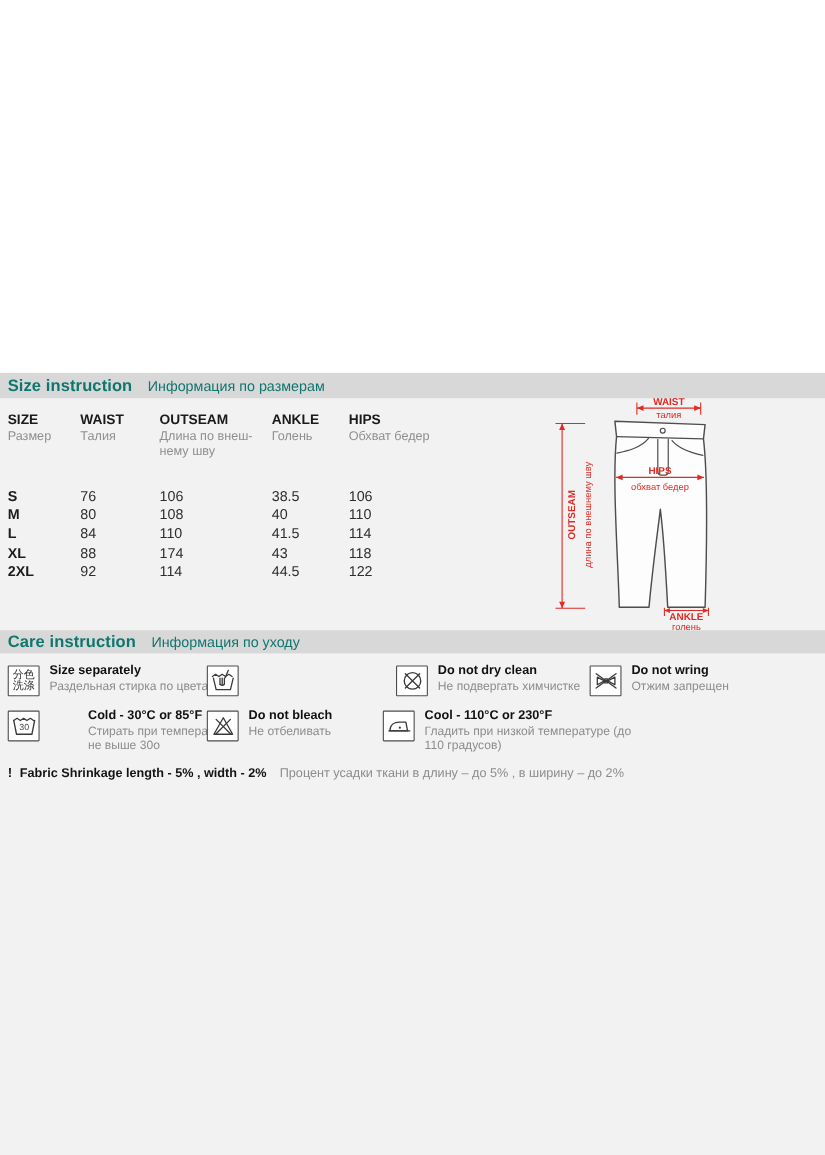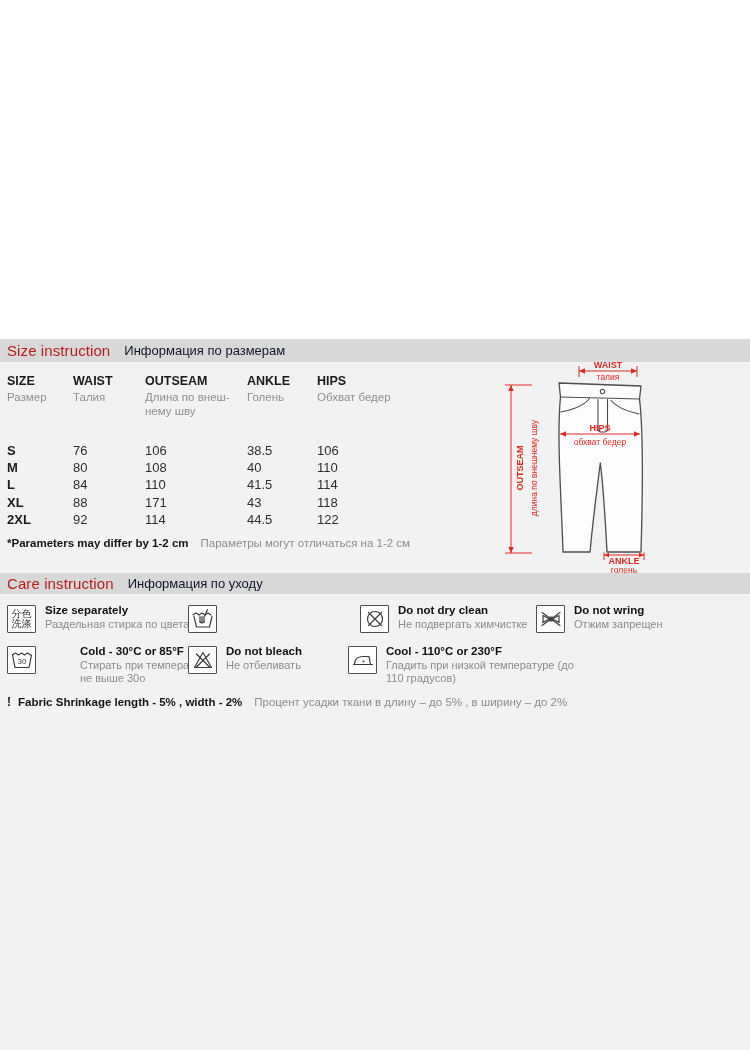--- a/index.html
+++ b/index.html
@@ -9,22 +9,22 @@
     -webkit-font-smoothing:antialiased;
   }
   .page{position:relative;width:750px;height:1050px;}
   .gray-area{position:absolute;left:0;top:339px;width:750px;height:711px;background:var(--page-bg,#f2f2f3);}
   .section-bar{
     position:absolute;left:0;width:750px;background:var(--bar-bg,#d8d8d8);
     display:flex;align-items:center;
   }
   .bar-size{top:339px;height:23px;}
   .bar-care{top:573px;height:21px;}
-  .bar-title{font-size:15px;font-weight:400;color:#b91c1c;margin-left:7px;letter-spacing:.1px;text-align:right;}
-  .bar-sub{font-size:13px;color:#0f172a;margin-left:14px;}
+  .bar-title{font-size:15px;font-weight:700;color:#0f766e;margin-left:7px;letter-spacing:.1px;text-align:right;}
+  .bar-sub{font-size:13px;color:#0f766e;margin-left:14px;}
 
   
   .tbl{position:absolute;left:7px;width:420px;}
   .tbl-header{top:374px;display:grid;grid-template-columns:66px 72px 102px 70px 90px;}
   .tbl-header .en{font-size:12.5px;font-weight:700;color:#1a1a1a;}
   .tbl-header .ru{font-size:11.5px;color:#8f8f8f;line-height:13.5px;margin-top:3px;max-width:98px;}
   .tbl-rows{top:443px;}
   .tbl-row{display:grid;grid-template-columns:66px 72px 102px 70px 90px;height:17.2px;align-items:baseline;}
   .cell{font-size:13px;color:#2e2e2e;}
   .cell.size{font-weight:700;color:#1c1c1c;}
@@ -114,37 +114,33 @@
     <div class="tbl-row">
       <div class="cell size">L</div>
       <div class="cell">84</div>
       <div class="cell">110</div>
       <div class="cell">41.5</div>
       <div class="cell">114</div>
     </div>
     <div class="tbl-row">
       <div class="cell size">XL</div>
       <div class="cell">88</div>
-      <div class="cell">171</div>
+      <div class="cell">174</div>
       <div class="cell">43</div>
       <div class="cell">118</div>
     </div>
     <div class="tbl-row">
       <div class="cell size">2XL</div>
       <div class="cell">92</div>
       <div class="cell">114</div>
       <div class="cell">44.5</div>
       <div class="cell">122</div>
     </div>
   </div>
 
-  <div class="note-line note1">
-    <span class="note-en">*Parameters may differ by 1-2 cm</span>
-    <span class="note-ru">Параметры могут отличаться на 1-2 см</span>
-  </div>
 
   <svg class="diagram" width="190" height="222" viewBox="0 0 190 222">
 
     <path class="pants" d="M61,27 L143,30 L141.5,43 C146,80 144.5,145 143,196 L109,196 C107,158 105,128 102.3,107 C99.8,128 95.5,158 92,196 L65,196 C63.5,145 58.5,80 62.5,41 Z"></path>
     <path class="pants-detail" d="M62.5,41 L141.5,43"></path>
     <path class="pants-detail" d="M100,43.5 L100,72 Q100,76 103,76 L106.5,76 Q109.5,76 109.5,72 L109.5,43.5"></path>
     <circle class="pants-detail" cx="104.5" cy="35.5" r="2.2"></circle>
     <path class="pants-detail" d="M62.8,56 C72,54 85,51 91.5,42.5"></path>
     <path class="pants-detail" d="M141,58 C132,56 120,53 113,44.5"></path>
 

